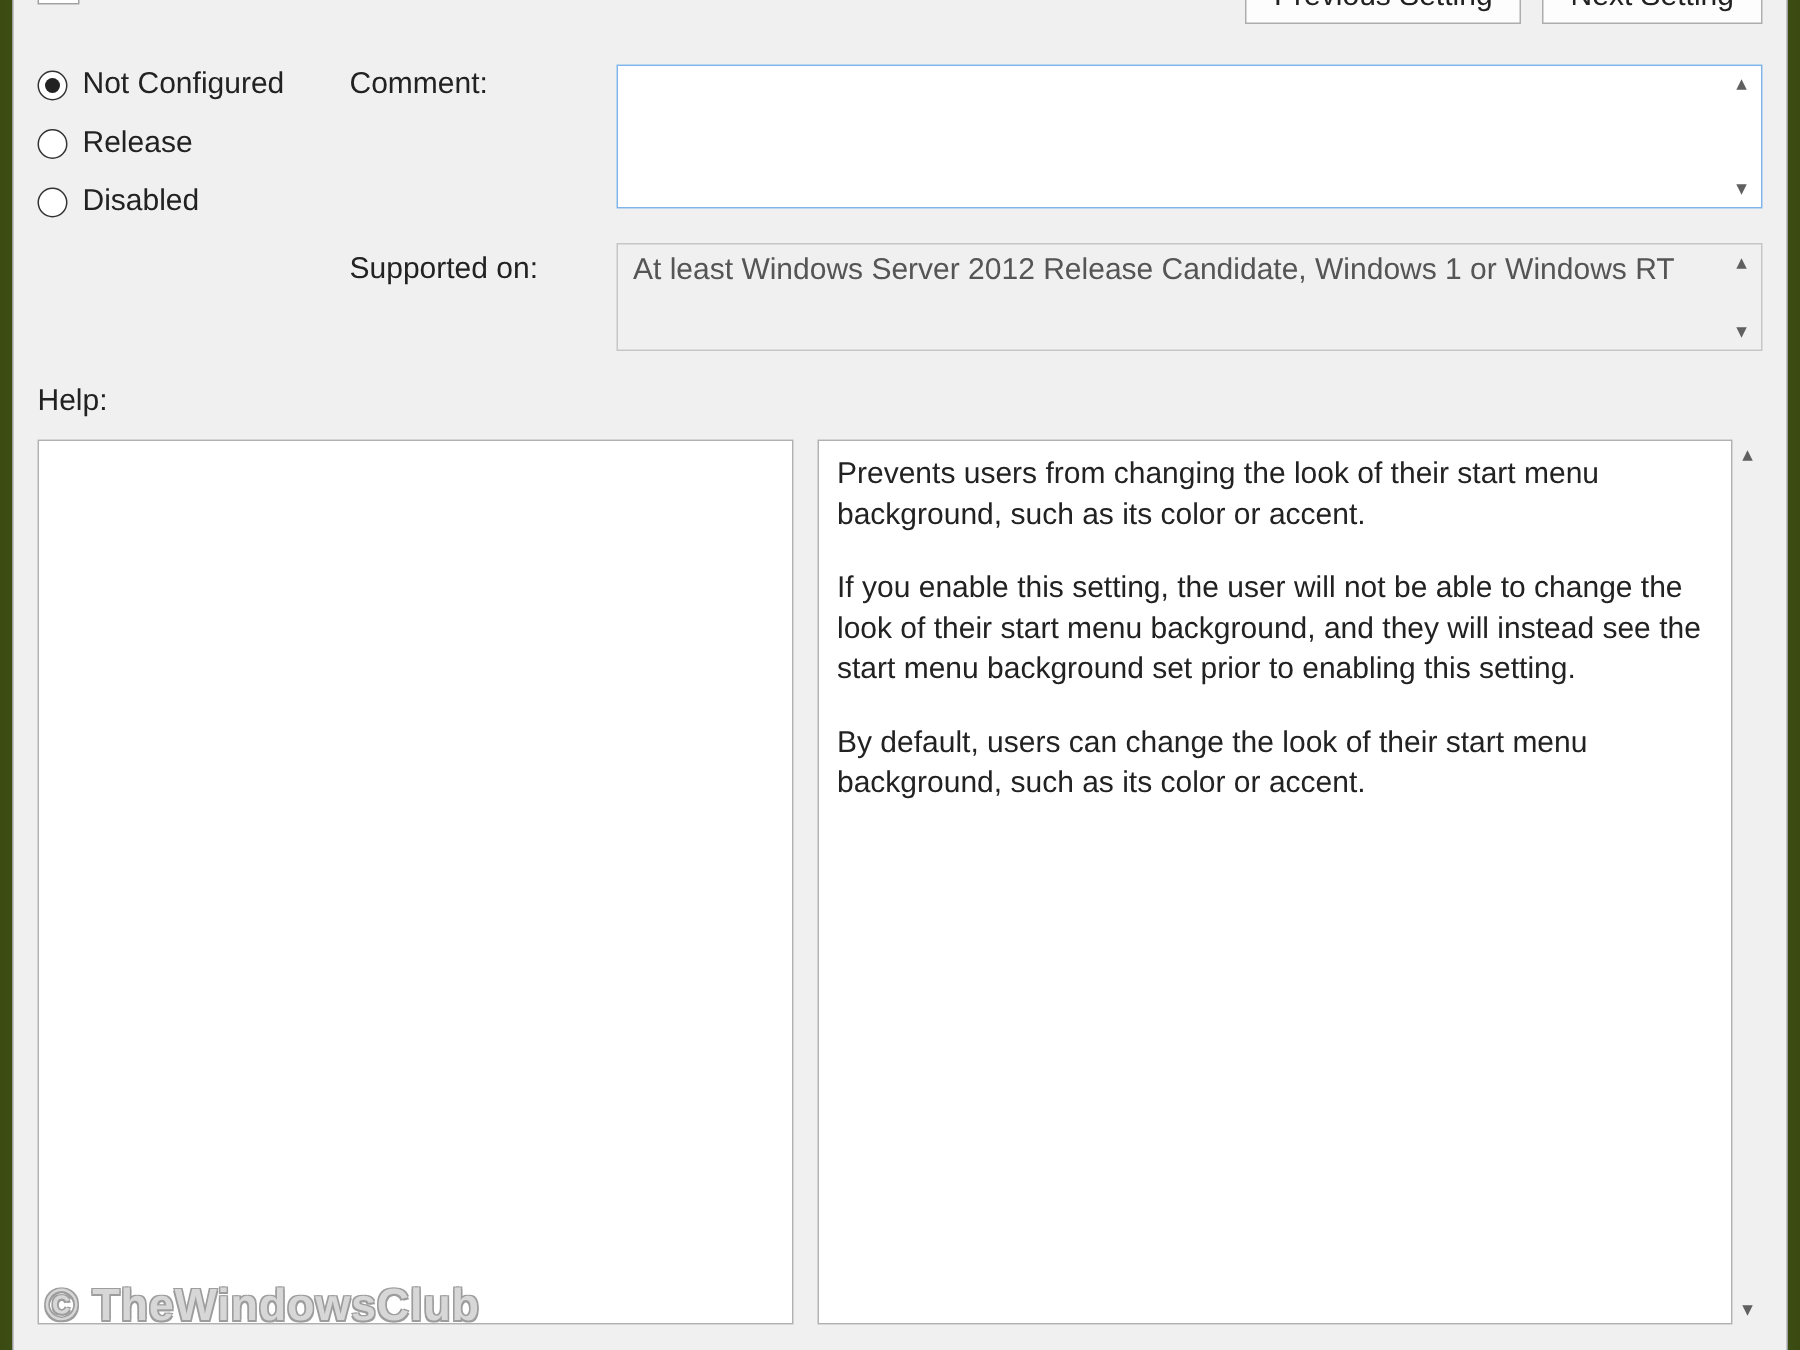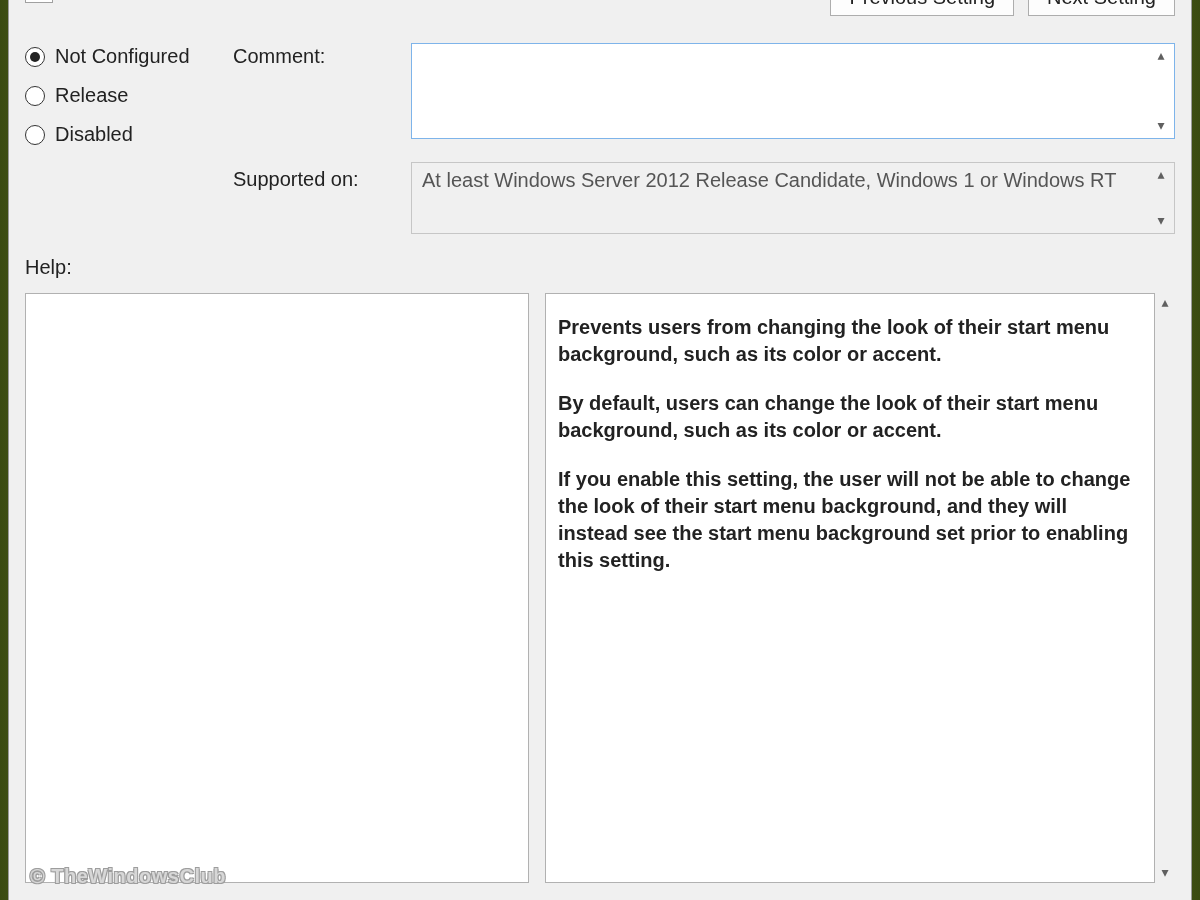--- a/index.html
+++ b/index.html
@@ -161,26 +161,26 @@
     line-height: 1.35;
     position: relative;
   }
   .help-scroll {
     width: 20px;
     height: 590px;
     position: relative;
   }
   .help-scroll .scroll-arrow.up { top: 2px; right: 1px; }
   .help-scroll .scroll-arrow.down { bottom: 2px; right: 1px; }
-  .help-panel p { margin: 12px 0 22px 0; font-weight: bold; }
+  .help-panel p { margin: 1px 0 22px 0; }
   .watermark {
     position: absolute;
     left: 30px;
     bottom: 12px;
-    font-size: 20px;
+    font-size: 30px;
     font-weight: 600;
     color: #d7d7d7;
     text-shadow:
       -1px -1px 0 #9d9d9d,
        1px -1px 0 #9d9d9d,
       -1px  1px 0 #9d9d9d,
        1px  1px 0 #9d9d9d;
     user-select: none;
     pointer-events: none;
     letter-spacing: 0.5px;
@@ -253,22 +253,22 @@
       <div class="mid-labels">
         <div class="right">Help:</div>
       </div>
 
       <div class="panels">
         <div class="options-panel"></div>
 
         <div class="help-wrap">
           <div class="help-panel">
             <p>Prevents users from changing the look of their start menu background, such as its color or accent.</p>
+            <p>If you enable this setting, the user will not be able to change the look of their start menu background, and they will instead see the start menu background set prior to enabling this setting.</p>
             <p>By default, users can change the look of their start menu background, such as its color or accent.</p>
-            <p>If you enable this setting, the user will not be able to change the look of their start menu background, and they will instead see the start menu background set prior to enabling this setting.</p>
           </div>
           <div class="help-scroll">
             <span class="scroll-arrow up">▴</span>
             <span class="scroll-arrow down">▾</span>
           </div>
         </div>
       </div>
 
     </div>
   </div>

